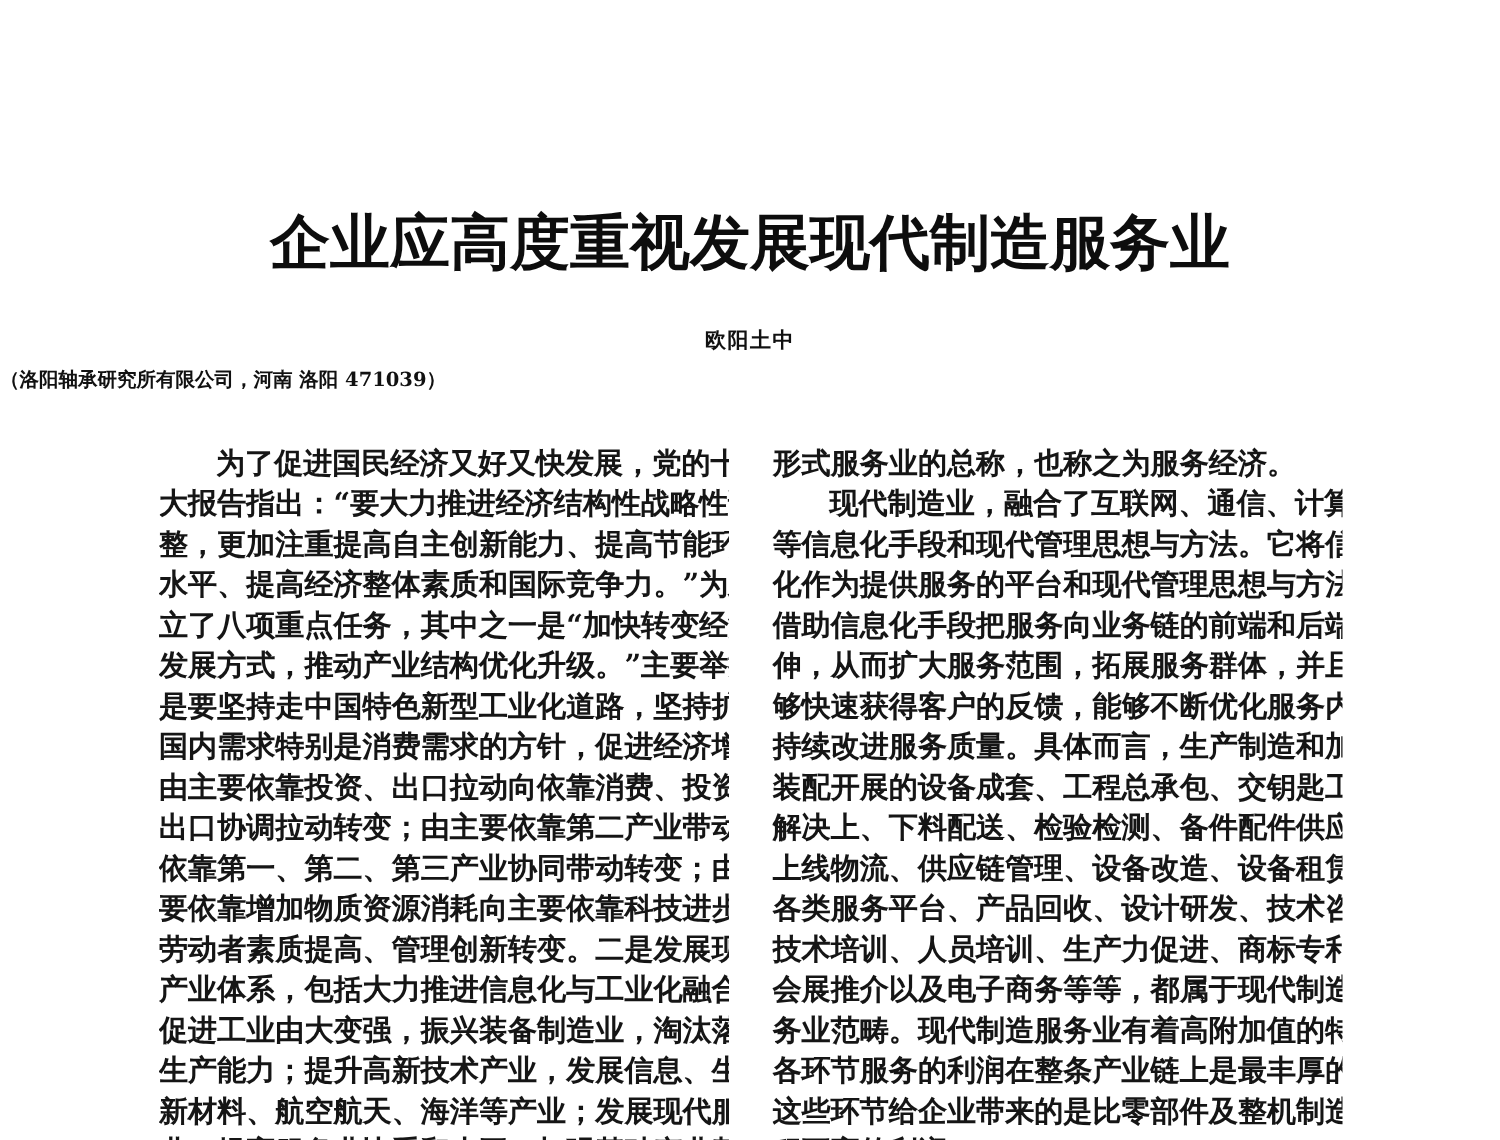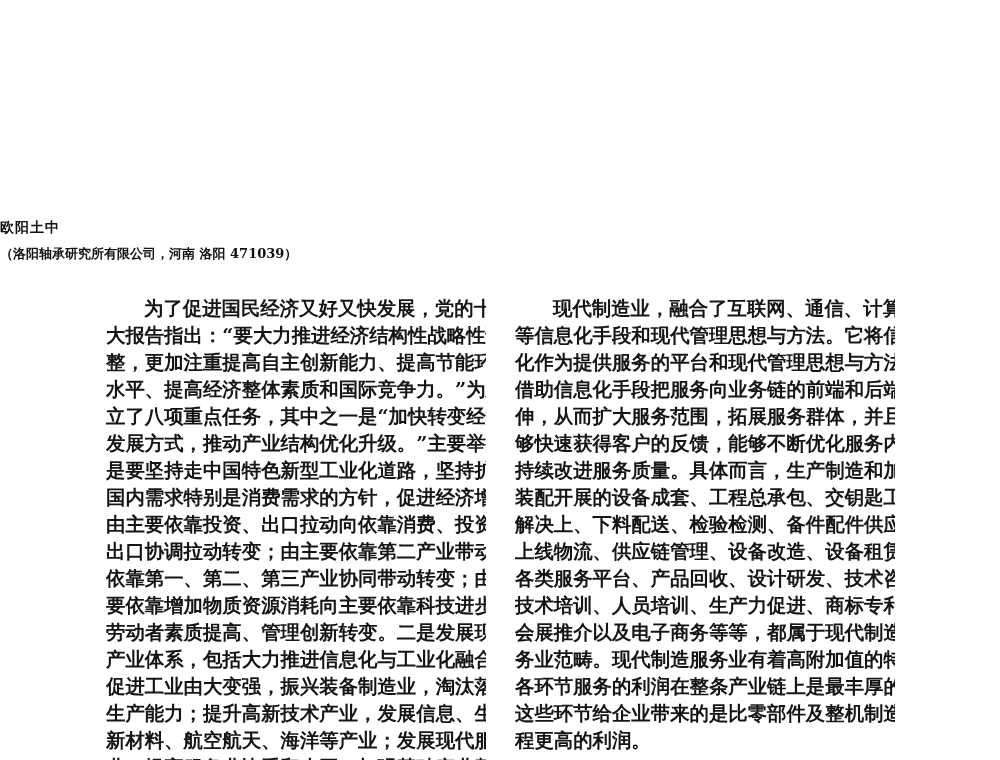--- a/index.html
+++ b/index.html
@@ -33,20 +33,21 @@
     font-weight: bold;
     letter-spacing: 0px;
     line-height: 48px;
     color: #0d0d0d;
   }
   .author {
     position: absolute;
     left: 0;
     width: 1000px;
     top: 218px;
+    text-align: center;
     font-size: 14px;
     font-weight: bold;
     line-height: 18px;
     letter-spacing: 1px;
   }
   .affiliation {
     position: absolute;
     left: 0;
     width: 1000px;
     top: 245px;
@@ -73,20 +74,21 @@
     text-align: justify;
     text-align-last: justify;
   }
   .line.indent { padding-left: 38px; }
   .line.last { text-align-last: left; }
 </style>
 </head>
 <body>
 
 <div class="page">
+  <div class="title">企业应高度重视发展现代制造服务业</div>
   <div class="author">欧阳土中</div>
   <div class="affiliation">（洛阳轴承研究所有限公司，河南 洛阳 471039）</div>
 
   <div class="column col-left">
     <div class="line indent">为了促进国民经济又好又快发展，党的十七</div>
     <div class="line">大报告指出：“要大力推进经济结构性战略性调</div>
     <div class="line">整，更加注重提高自主创新能力、提高节能环保</div>
     <div class="line">水平、提高经济整体素质和国际竞争力。”为此确</div>
     <div class="line">立了八项重点任务，其中之一是“加快转变经济</div>
     <div class="line">发展方式，推动产业结构优化升级。”主要举措一</div>
@@ -98,20 +100,21 @@
     <div class="line">要依靠增加物质资源消耗向主要依靠科技进步、</div>
     <div class="line">劳动者素质提高、管理创新转变。二是发展现代</div>
     <div class="line">产业体系，包括大力推进信息化与工业化融合，</div>
     <div class="line">促进工业由大变强，振兴装备制造业，淘汰落后</div>
     <div class="line">生产能力；提升高新技术产业，发展信息、生物、</div>
     <div class="line">新材料、航空航天、海洋等产业；发展现代服务</div>
     <div class="line">业，提高服务业比重和水平，加强基础产业基础</div>
   </div>
 
   <div class="column col-right">
+    <div class="line last">形式服务业的总称，也称之为服务经济。</div>
     <div class="line indent">现代制造业，融合了互联网、通信、计算机</div>
     <div class="line">等信息化手段和现代管理思想与方法。它将信息</div>
     <div class="line">化作为提供服务的平台和现代管理思想与方法，</div>
     <div class="line">借助信息化手段把服务向业务链的前端和后端延</div>
     <div class="line">伸，从而扩大服务范围，拓展服务群体，并且能</div>
     <div class="line">够快速获得客户的反馈，能够不断优化服务内容，</div>
     <div class="line">持续改进服务质量。具体而言，生产制造和加工</div>
     <div class="line">装配开展的设备成套、工程总承包、交钥匙工程、</div>
     <div class="line">解决上、下料配送、检验检测、备件配件供应、</div>
     <div class="line">上线物流、供应链管理、设备改造、设备租赁、</div>

